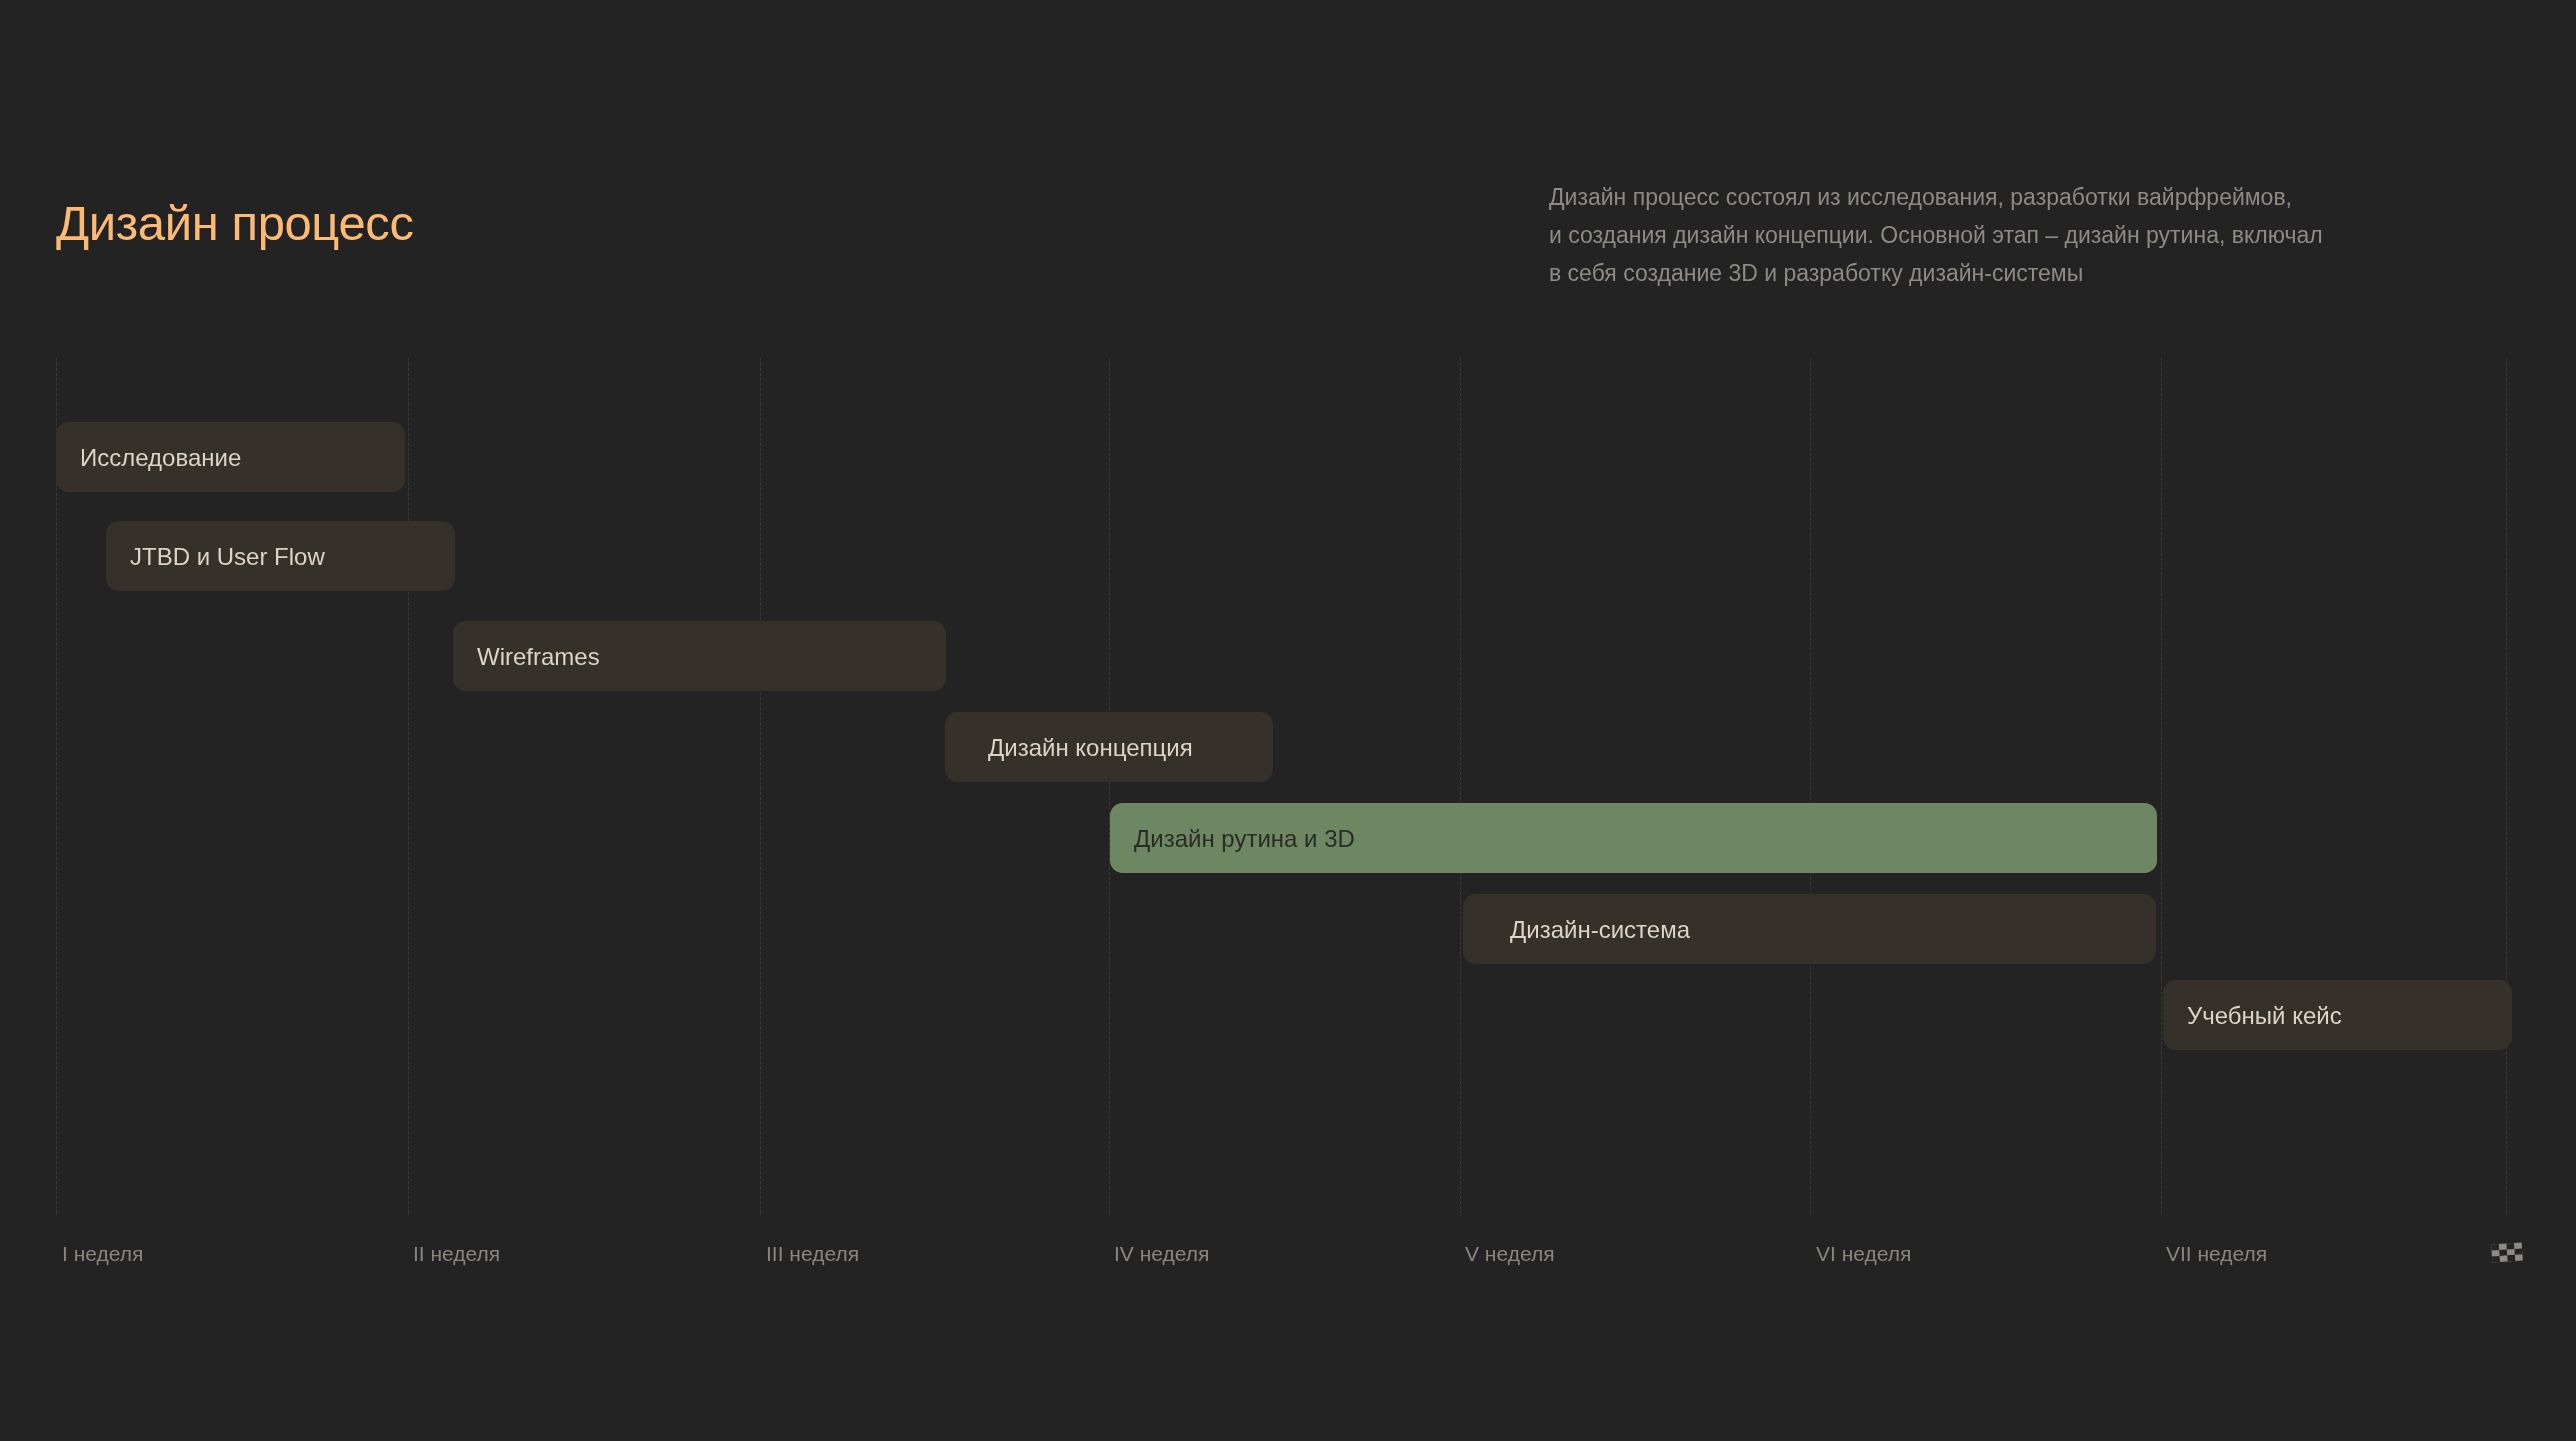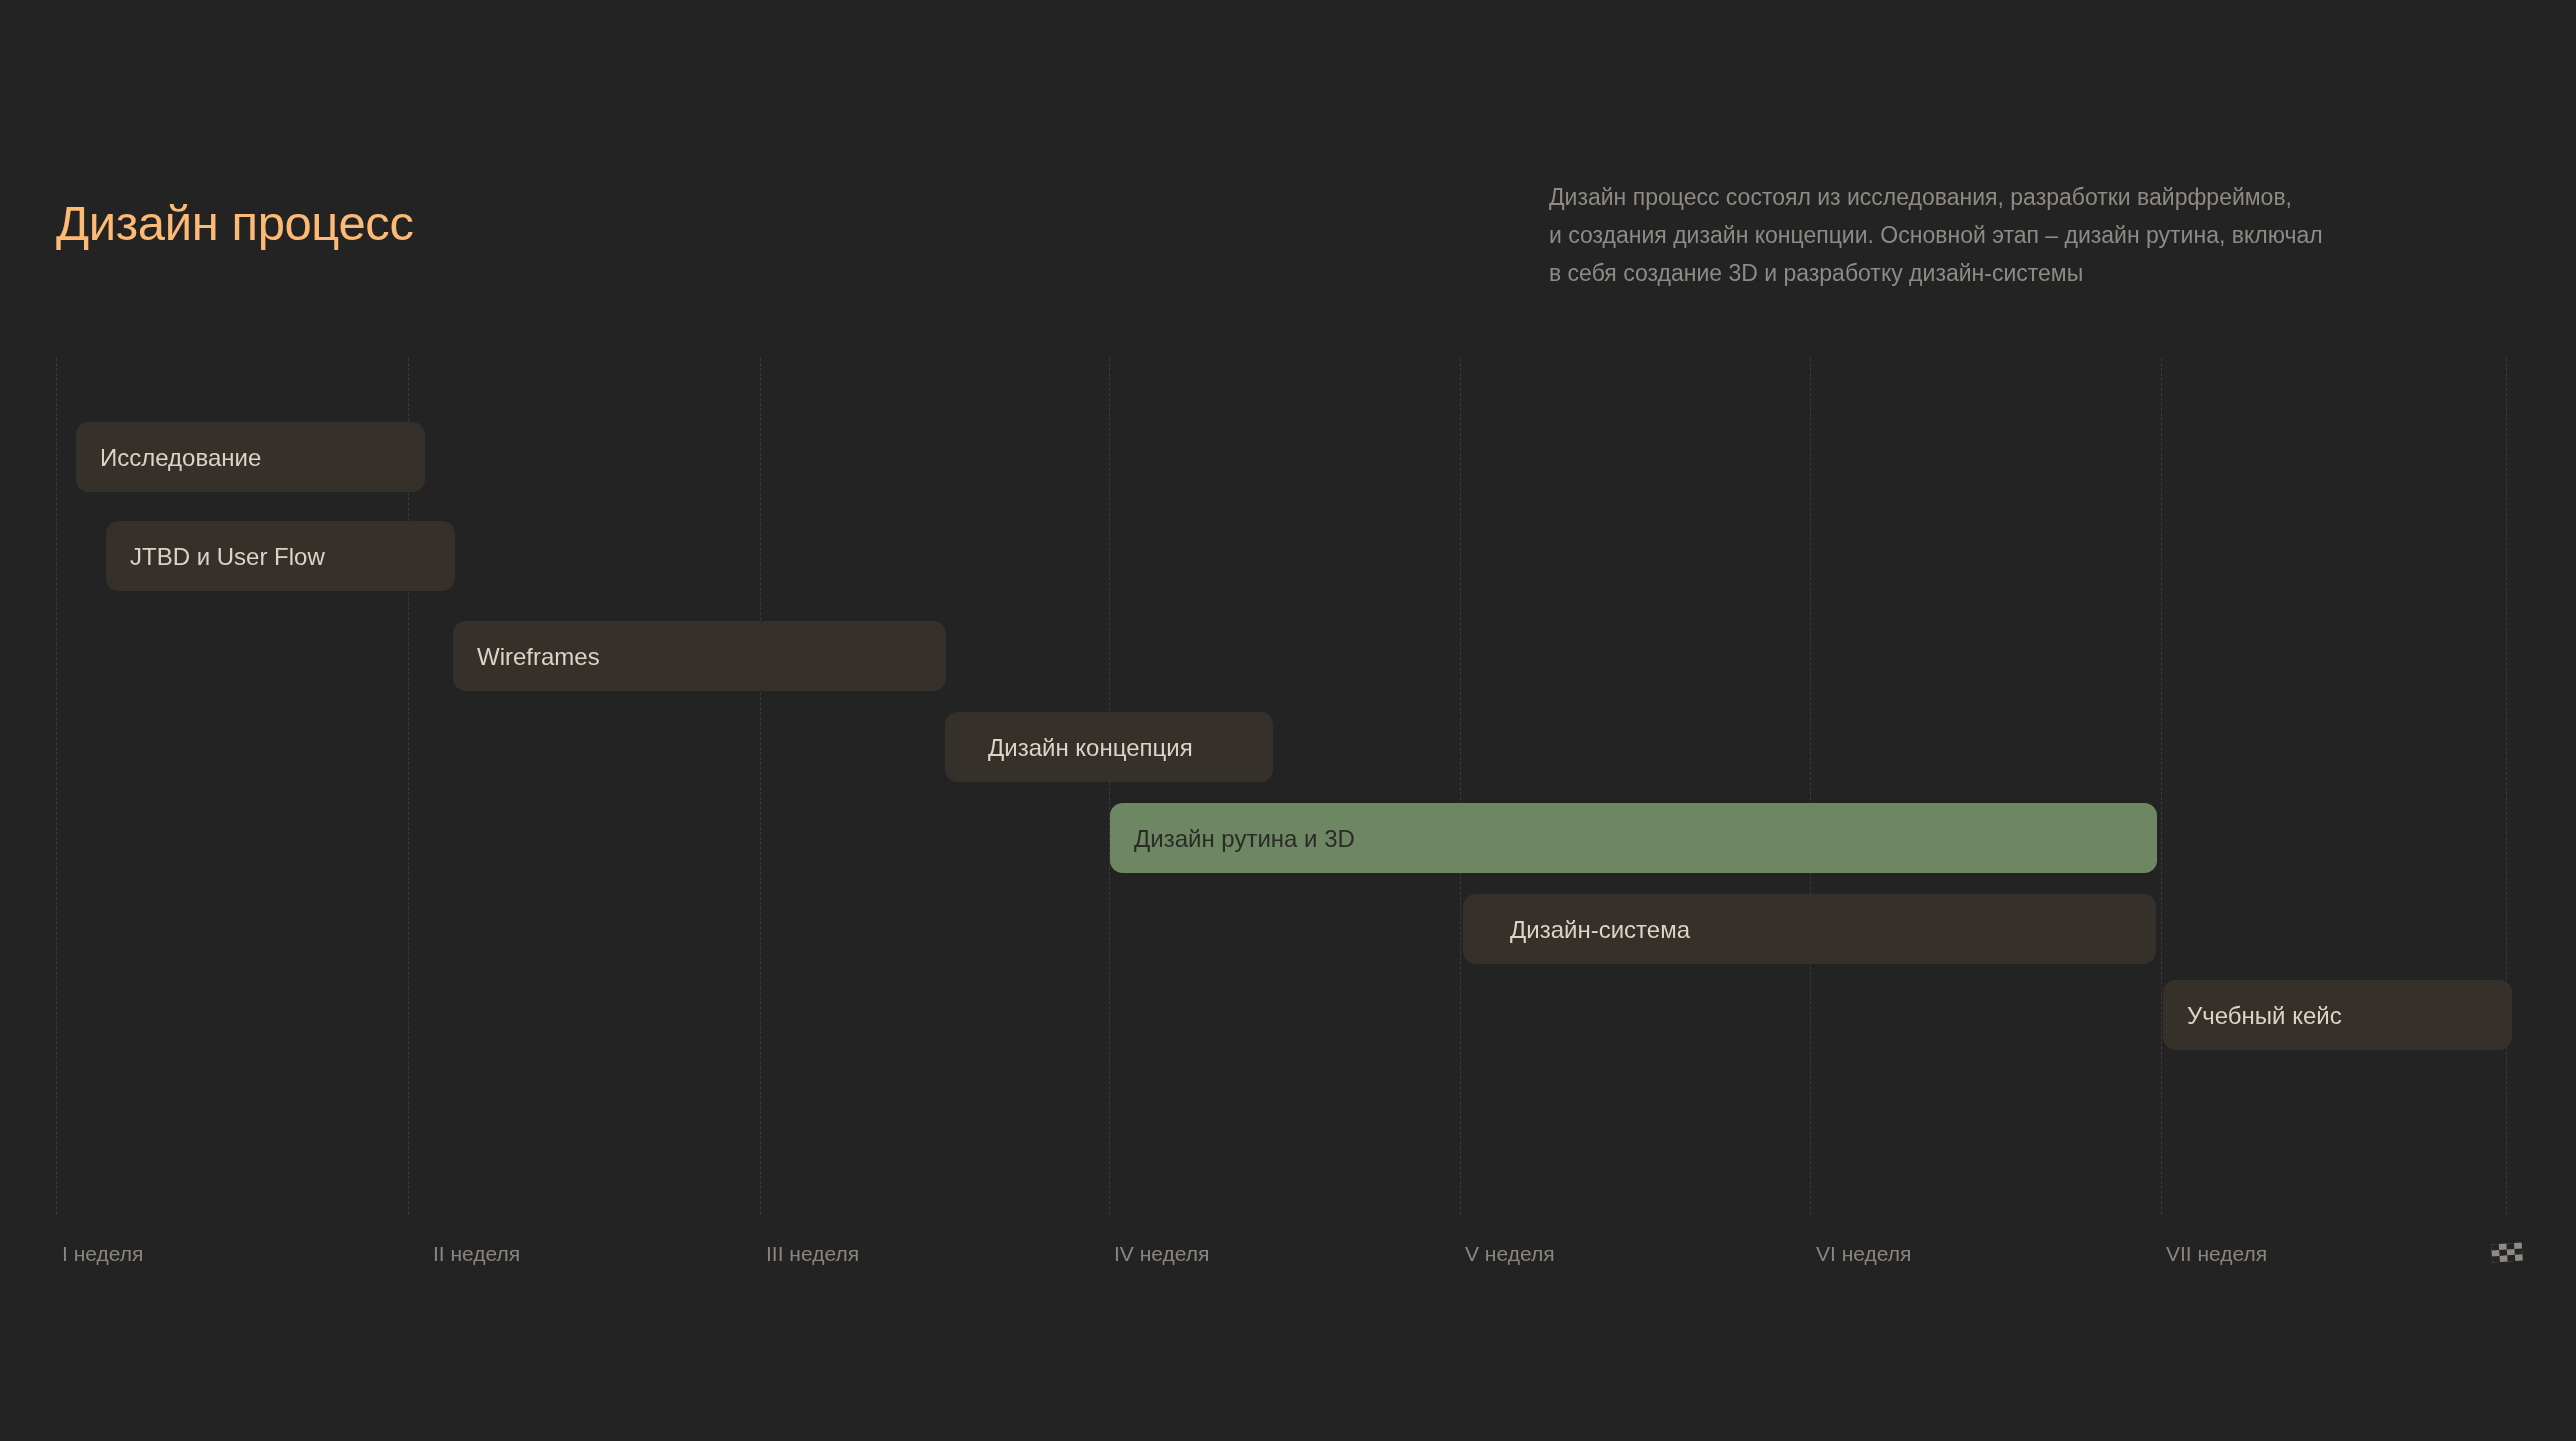--- a/index.html
+++ b/index.html
@@ -123,21 +123,21 @@
         <div class="gridline" style="left: 56px;"></div>
         <div class="gridline" style="left: 408px;"></div>
         <div class="gridline" style="left: 760px;"></div>
         <div class="gridline" style="left: 1109px;"></div>
         <div class="gridline" style="left: 1460px;"></div>
         <div class="gridline" style="left: 1810px;"></div>
         <div class="gridline" style="left: 2161px;"></div>
         <div class="gridline" style="left: 2506px;"></div>
       </div>
     <div id="bars">
-        <div class="bar" style="left: 56px; top: 422px; width: 349px; margin-left: 20px;">
+        <div class="bar" style="left: 56px; top: 422px; width: 349px;">
           <span class="bar-label">Исследование</span>
         </div>
         <div class="bar" style="left: 106px; top: 521px; width: 349px;">
           <span class="bar-label">JTBD и User Flow</span>
         </div>
         <div class="bar" style="left: 453px; top: 621px; width: 493px;">
           <span class="bar-label">Wireframes</span>
         </div>
         <div class="bar" style="left: 945px; top: 712px; width: 328px; padding-left: 43px;">
           <span class="bar-label">Дизайн концепция</span>
@@ -147,21 +147,21 @@
         </div>
         <div class="bar" style="left: 1463px; top: 894px; width: 693px; padding-left: 47px;">
           <span class="bar-label">Дизайн-система</span>
         </div>
         <div class="bar" style="left: 2163px; top: 980px; width: 349px;">
           <span class="bar-label">Учебный кейс</span>
         </div>
       </div>
     <div id="axis">
         <div class="axis-tick" style="left: 62px;">I неделя</div>
-        <div class="axis-tick" style="left: 413px; margin-left: 20px;">II неделя</div>
+        <div class="axis-tick" style="left: 413px;">II неделя</div>
         <div class="axis-tick" style="left: 766px;">III неделя</div>
         <div class="axis-tick" style="left: 1114px;">IV неделя</div>
         <div class="axis-tick" style="left: 1465px;">V неделя</div>
         <div class="axis-tick" style="left: 1816px;">VI неделя</div>
         <div class="axis-tick" style="left: 2166px;">VII неделя</div>
       </div>
 
     <svg class="finish-flag" viewBox="0 0 40 30">
       <g transform="rotate(-4 20 15)">
         <rect x="3" y="5" width="34" height="20" fill="#8e8a84"></rect>

